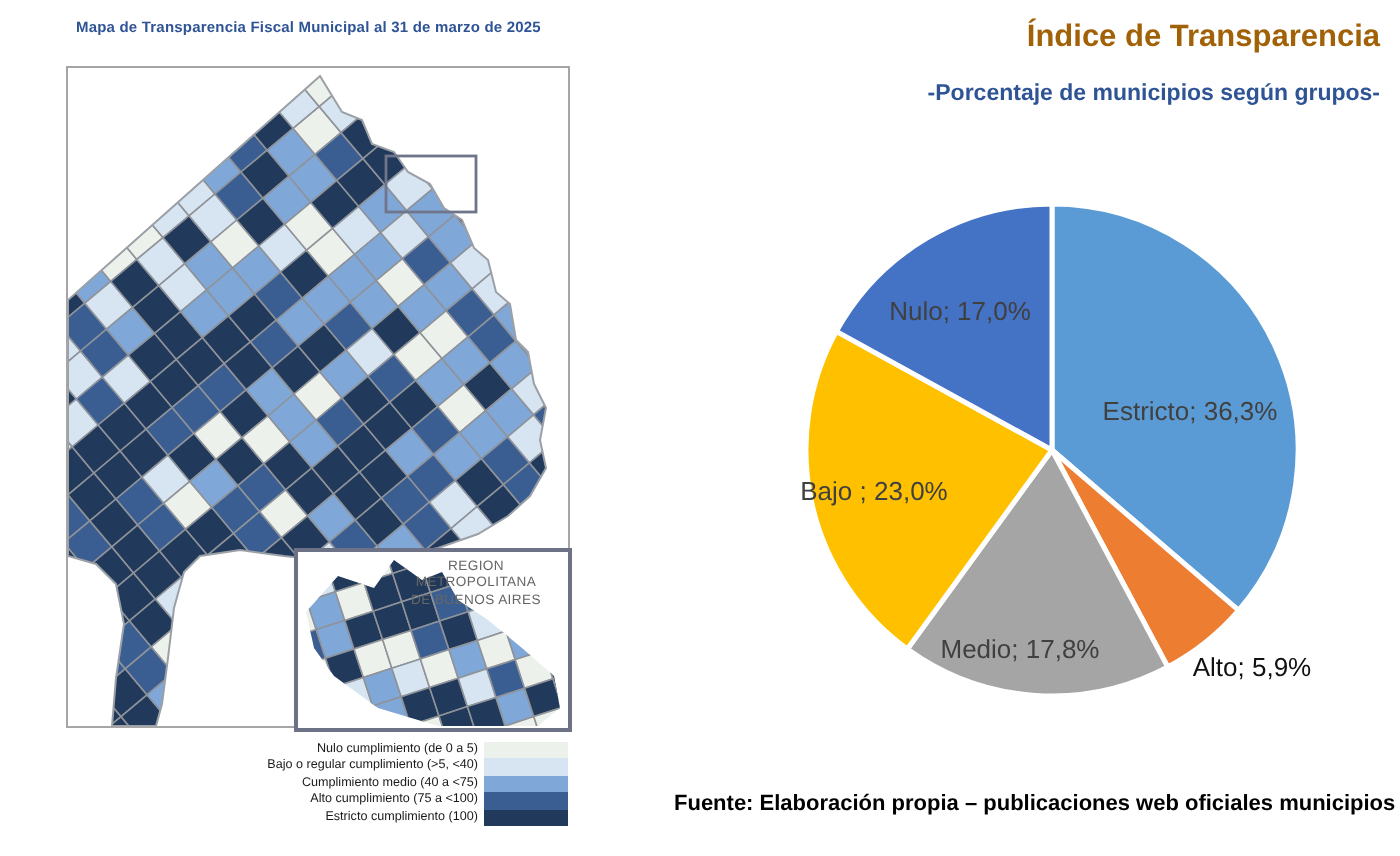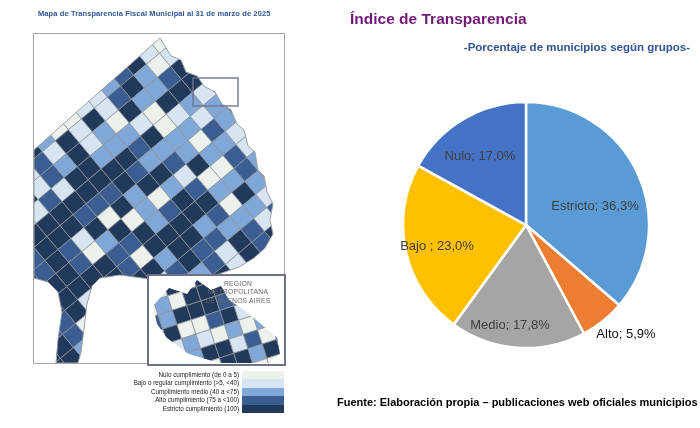--- a/index.html
+++ b/index.html
@@ -28,22 +28,22 @@
   .legend{
     position:absolute;left:35px;top:371px;width:249px;z-index:2;
   }
   .legend-row{display:flex;align-items:stretch;justify-content:flex-end;height:8.4px;}
   .legend-row .lbl{
     font-size:6.3px;line-height:8.4px;color:#1a1a1a;white-space:nowrap;
     margin-right:3px;
   }
   .legend-row .swatch{width:42px;height:8.4px;flex:0 0 42px;}
   .chart-title{
-    position:absolute;left:350px;top:10px;width:340px;text-align:left;
-    font-size:15.5px;font-weight:bold;color:#701a75;
+    position:absolute;left:350px;top:10px;width:340px;text-align:right;
+    font-size:15.5px;font-weight:bold;color:#a16207;
   }
   .chart-subtitle{
     position:absolute;left:350px;top:41px;width:340px;text-align:right;
     font-size:11.5px;font-weight:bold;color:#2F5496;
   }
   .pie-wrap{position:absolute;left:340px;top:58px;width:360px;height:310px;}
   .footer{
     position:absolute;left:337px;top:396px;width:363px;
     font-size:11px;font-weight:bold;color:#000000;white-space:nowrap;
   }

